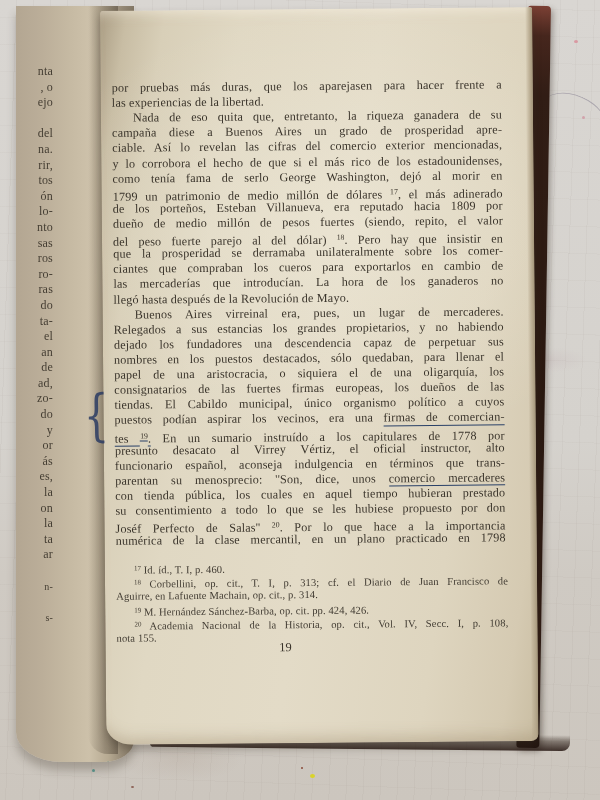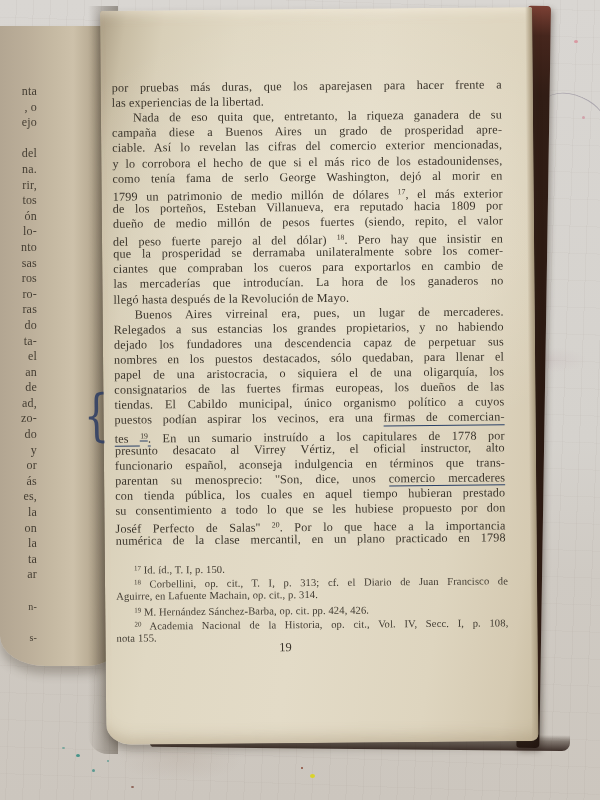--- a/index.html
+++ b/index.html
@@ -23,26 +23,25 @@
   .sp-yellow{left:310px;top:774px;width:5px;height:4px;background:#d9d32a;}
   .sp-red1{left:301px;top:767px;width:2px;height:2px;background:#8a4b3a;}
   .sp-red2{left:131px;top:786px;width:3px;height:2px;background:#7d4a3d;opacity:.8;}
   .sp-pink1{left:574px;top:40px;width:4px;height:3px;background:#d98a96;opacity:.8;}
   .sp-pink2{left:582px;top:116px;width:3px;height:3px;background:#cf8d9b;opacity:.7;}
   .sp-scratch{left:538px;top:95px;width:70px;height:46px;border-radius:50%;
     border:none;border-top:1px solid rgba(90,80,110,.35);transform:rotate(24deg);background:transparent;}
 
   
   #facing-page{
-    position:absolute;left:0;top:6px;width:118px;height:640px;
+    position:absolute;left:16px;top:6px;width:118px;height:756px;
     background:linear-gradient(90deg,#b3a692 0,#bbae99 22%,#c6baa3 46%,#cdc1aa 62%,#b7aa92 78%,#96example 0; );
     background:linear-gradient(90deg,#b3a692 0,#bbae99 22%,#c6baa3 46%,#cdc1aa 62%,#b7aa92 78%,#968a76 90%,#837765 100%);
     border-bottom-left-radius:46px 30px;border-bottom-right-radius:30px 22px;
     box-shadow:0 8px 10px rgba(70,58,45,.30);
-    margin-top:20px;
   }
   #fragments{
     position:absolute;left:0;top:58px;width:37px;padding-right:3px;
     text-align:right;font-size:12px;line-height:15.6px;color:#453e33;
     letter-spacing:.2px;
   }
   .frag{height:15.6px;overflow:hidden;}
   .frag.fn-size{font-size:10px;}
 
   
@@ -179,21 +178,21 @@
   <div id="page">
     <div id="fore-edge"></div>
     <div id="text-block">
         <div class="bl"><span class="">por pruebas más duras, que los aparejasen para hacer frente a</span></div>
         <div class="bl end"><span class="">las experiencias de la libertad.</span></div>
         <div class="bl ind"><span class="">Nada de eso quita que, entretanto, la riqueza ganadera de su</span></div>
         <div class="bl"><span class="">campaña diese a Buenos Aires un grado de prosperidad apre-</span></div>
         <div class="bl"><span class="">ciable. Así lo revelan las cifras del comercio exterior mencionadas,</span></div>
         <div class="bl"><span class="">y lo corrobora el hecho de que si el más rico de los estadounidenses,</span></div>
         <div class="bl"><span class="">como tenía fama de serlo George Washington, dejó al morir en</span></div>
-        <div class="bl"><span class="">1799 un patrimonio de medio millón de dólares </span><span class="sup ">17</span><span class="">, el más exterior</span></div>
+        <div class="bl"><span class="">1799 un patrimonio de medio millón de dólares </span><span class="sup ">17</span><span class="">, el más adinerado</span></div>
         <div class="bl"><span class="">de los porteños, Esteban Villanueva, era reputado hacia 1809 por</span></div>
         <div class="bl"><span class="">dueño de medio millón de pesos fuertes (siendo, repito, el valor</span></div>
         <div class="bl"><span class="">del peso fuerte parejo al del dólar) </span><span class="sup ">18</span><span class="">. Pero hay que insistir en</span></div>
         <div class="bl"><span class="">que la prosperidad se derramaba unilateralmente sobre los comer-</span></div>
         <div class="bl"><span class="">ciantes que compraban los cueros para exportarlos en cambio de</span></div>
         <div class="bl"><span class="">las mercaderías que introducían. La hora de los ganaderos no</span></div>
         <div class="bl end"><span class="">llegó hasta después de la Revolución de Mayo.</span></div>
         <div class="bl ind"><span class="">Buenos Aires virreinal era, pues, un lugar de mercaderes.</span></div>
         <div class="bl"><span class="">Relegados a sus estancias los grandes propietarios, y no habiendo</span></div>
         <div class="bl"><span class="">dejado los fundadores una descendencia capaz de perpetuar sus</span></div>
@@ -205,21 +204,21 @@
         <div class="bl"><span class="u">tes </span><span class="sup u">19</span><span class="u">.</span><span class=""> En un sumario instruído a los capitulares de 1778 por</span></div>
         <div class="bl"><span class="">presunto desacato al Virrey Vértiz, el oficial instructor, alto</span></div>
         <div class="bl"><span class="">funcionario español, aconseja indulgencia en términos que trans-</span></div>
         <div class="bl"><span class="">parentan su menosprecio: ''Son, dice, unos </span><span class="u">comercio mercaderes</span></div>
         <div class="bl"><span class="">con tienda pública, los cuales en aquel tiempo hubieran prestado</span></div>
         <div class="bl"><span class="">su consentimiento a todo lo que se les hubiese propuesto por don</span></div>
         <div class="bl"><span class="">Joséf Perfecto de Salas'' </span><span class="sup ">20</span><span class="">. Por lo que hace a la importancia</span></div>
         <div class="bl"><span class="">numérica de la clase mercantil, en un plano practicado en 1798</span></div>
       </div>
     <div id="footnotes">
-        <div class="fn ind end"><span class="sup ">17</span><span class=""> Id. íd., T. I, p. 150.</span></div>
+        <div class="fn ind end"><span class="sup ">17</span><span class=""> Id. íd., T. I, p. 460.</span></div>
         <div class="fn ind"><span class="sup ">18</span><span class=""> Corbellini, op. cit., T. I, p. 313; cf. el Diario de Juan Francisco de</span></div>
         <div class="fn end"><span class="">Aguirre, en Lafuente Machain, op. cit., p. 314.</span></div>
         <div class="fn ind end"><span class="sup ">19</span><span class=""> M. Hernández Sánchez-Barba, op. cit. pp. 424, 426.</span></div>
         <div class="fn ind"><span class="sup ">20</span><span class=""> Academia Nacional de la Historia, op. cit., Vol. IV, Secc. I, p. 108,</span></div>
         <div class="fn end"><span class="">nota 155.</span></div>
       </div>
     <div id="page-number">19</div>
   </div>
 
   <div id="margin-brace">{</div>

